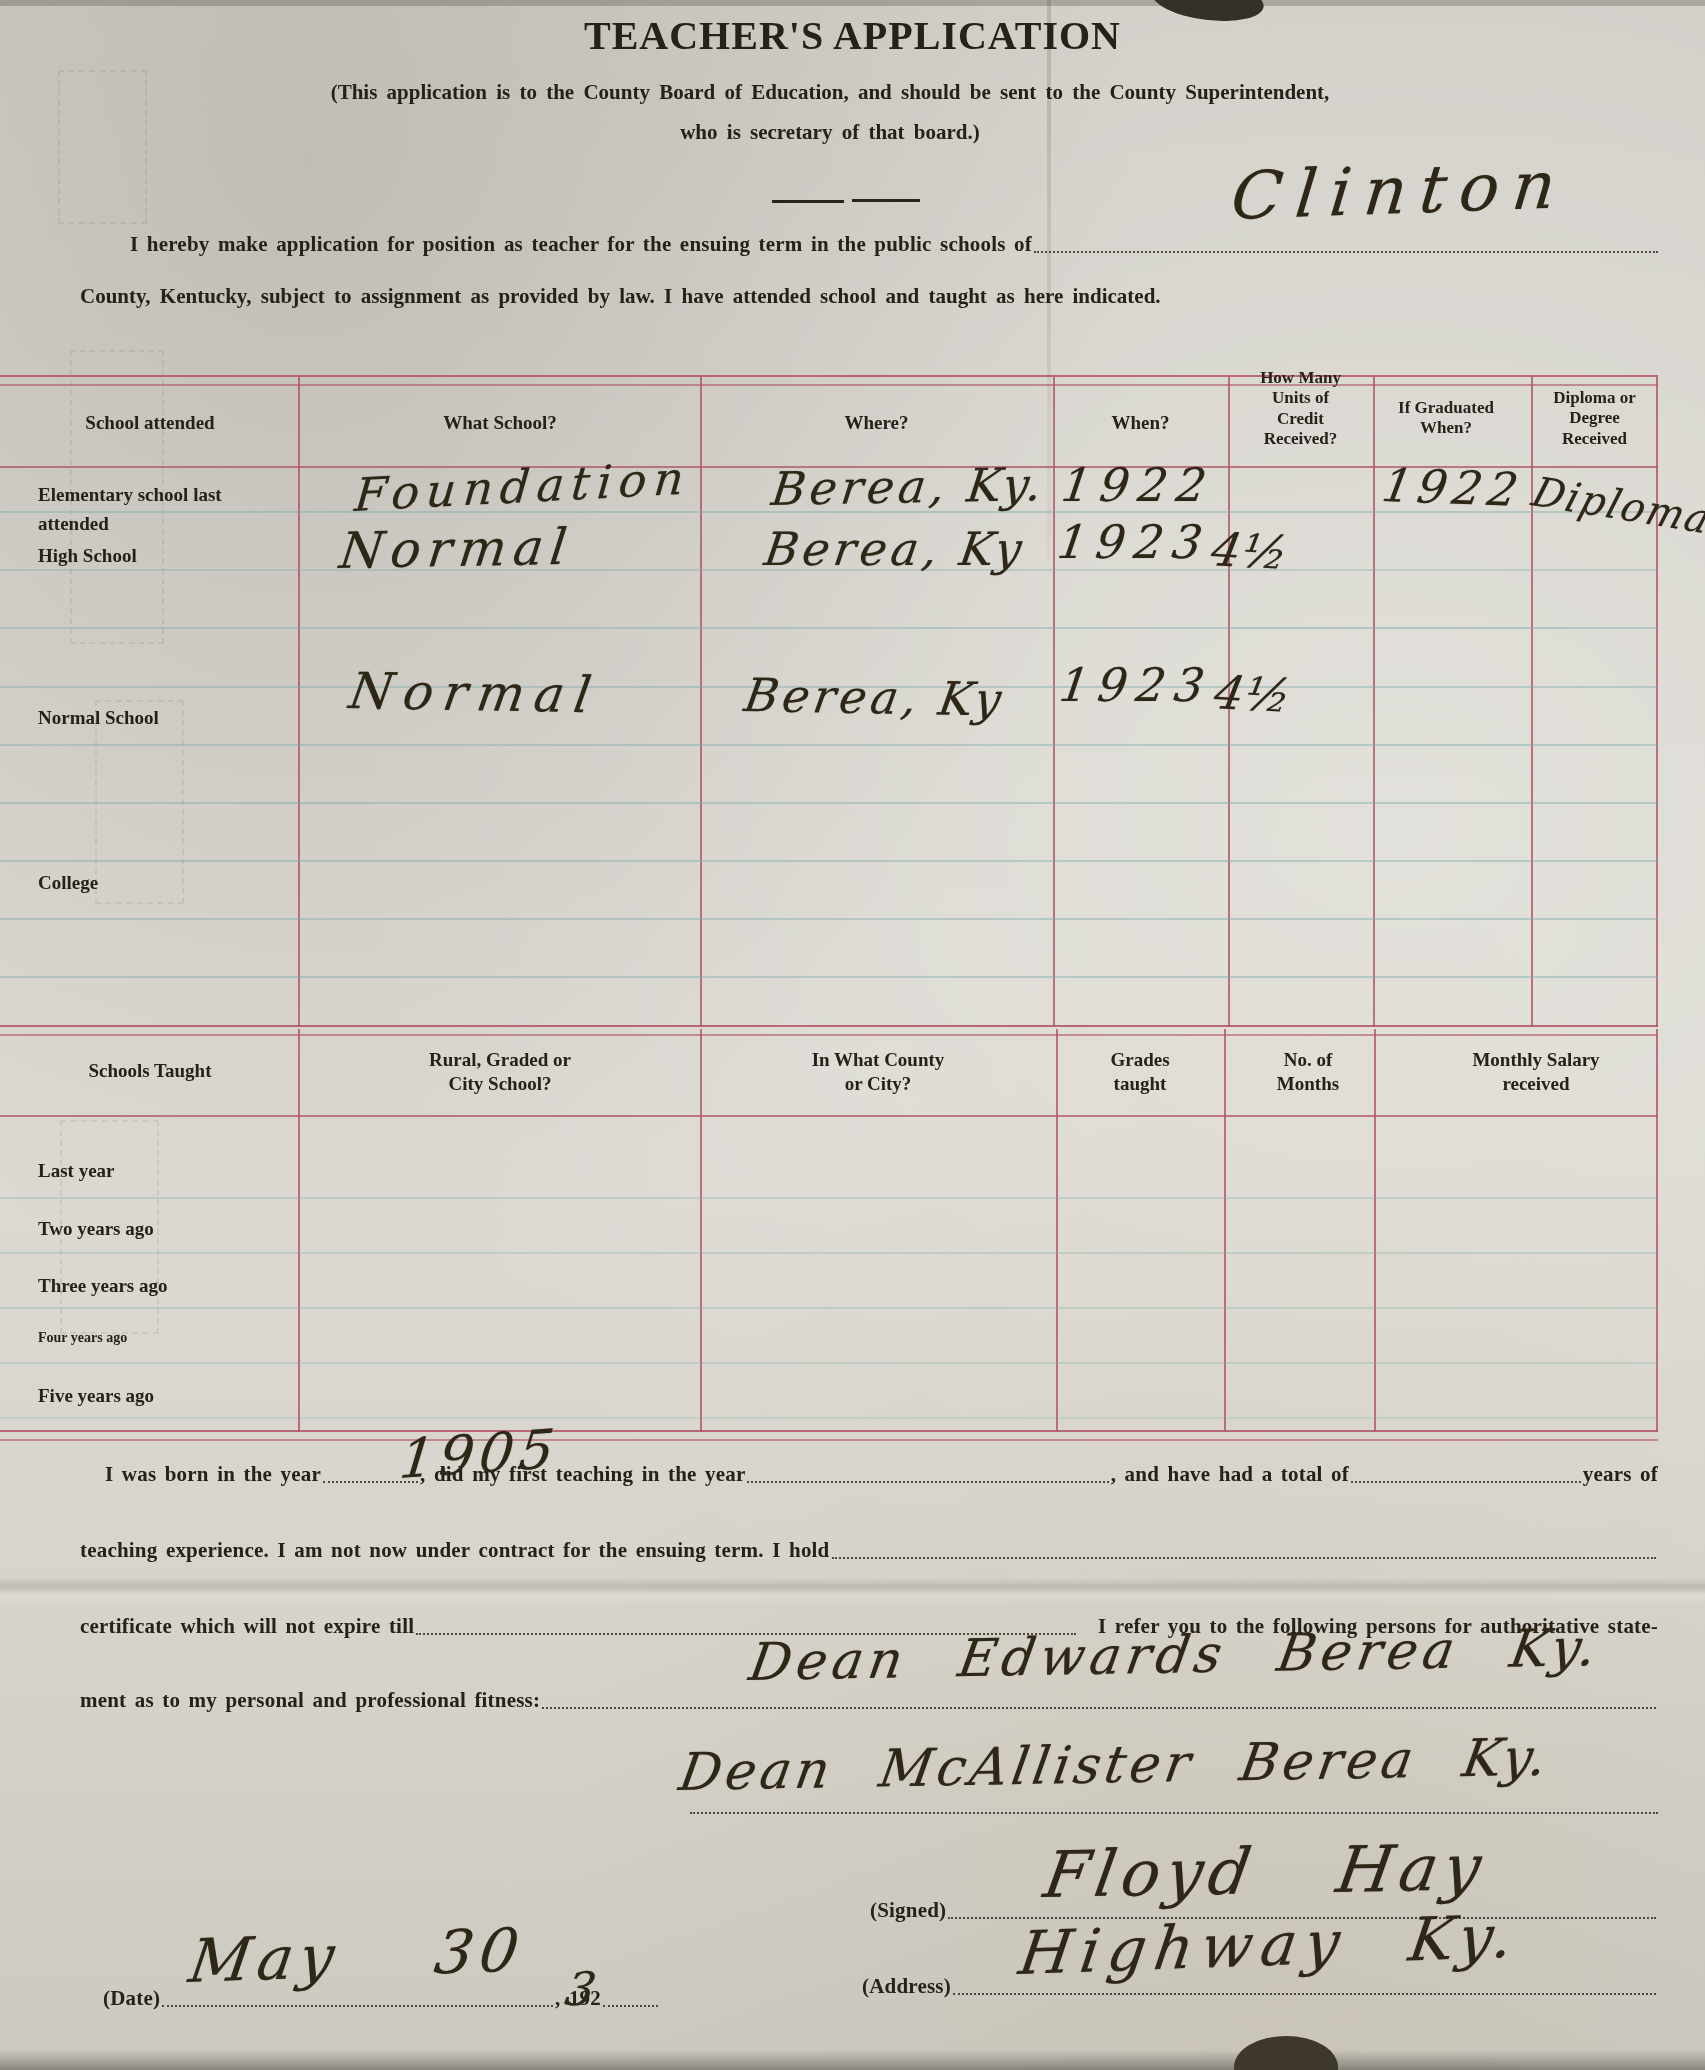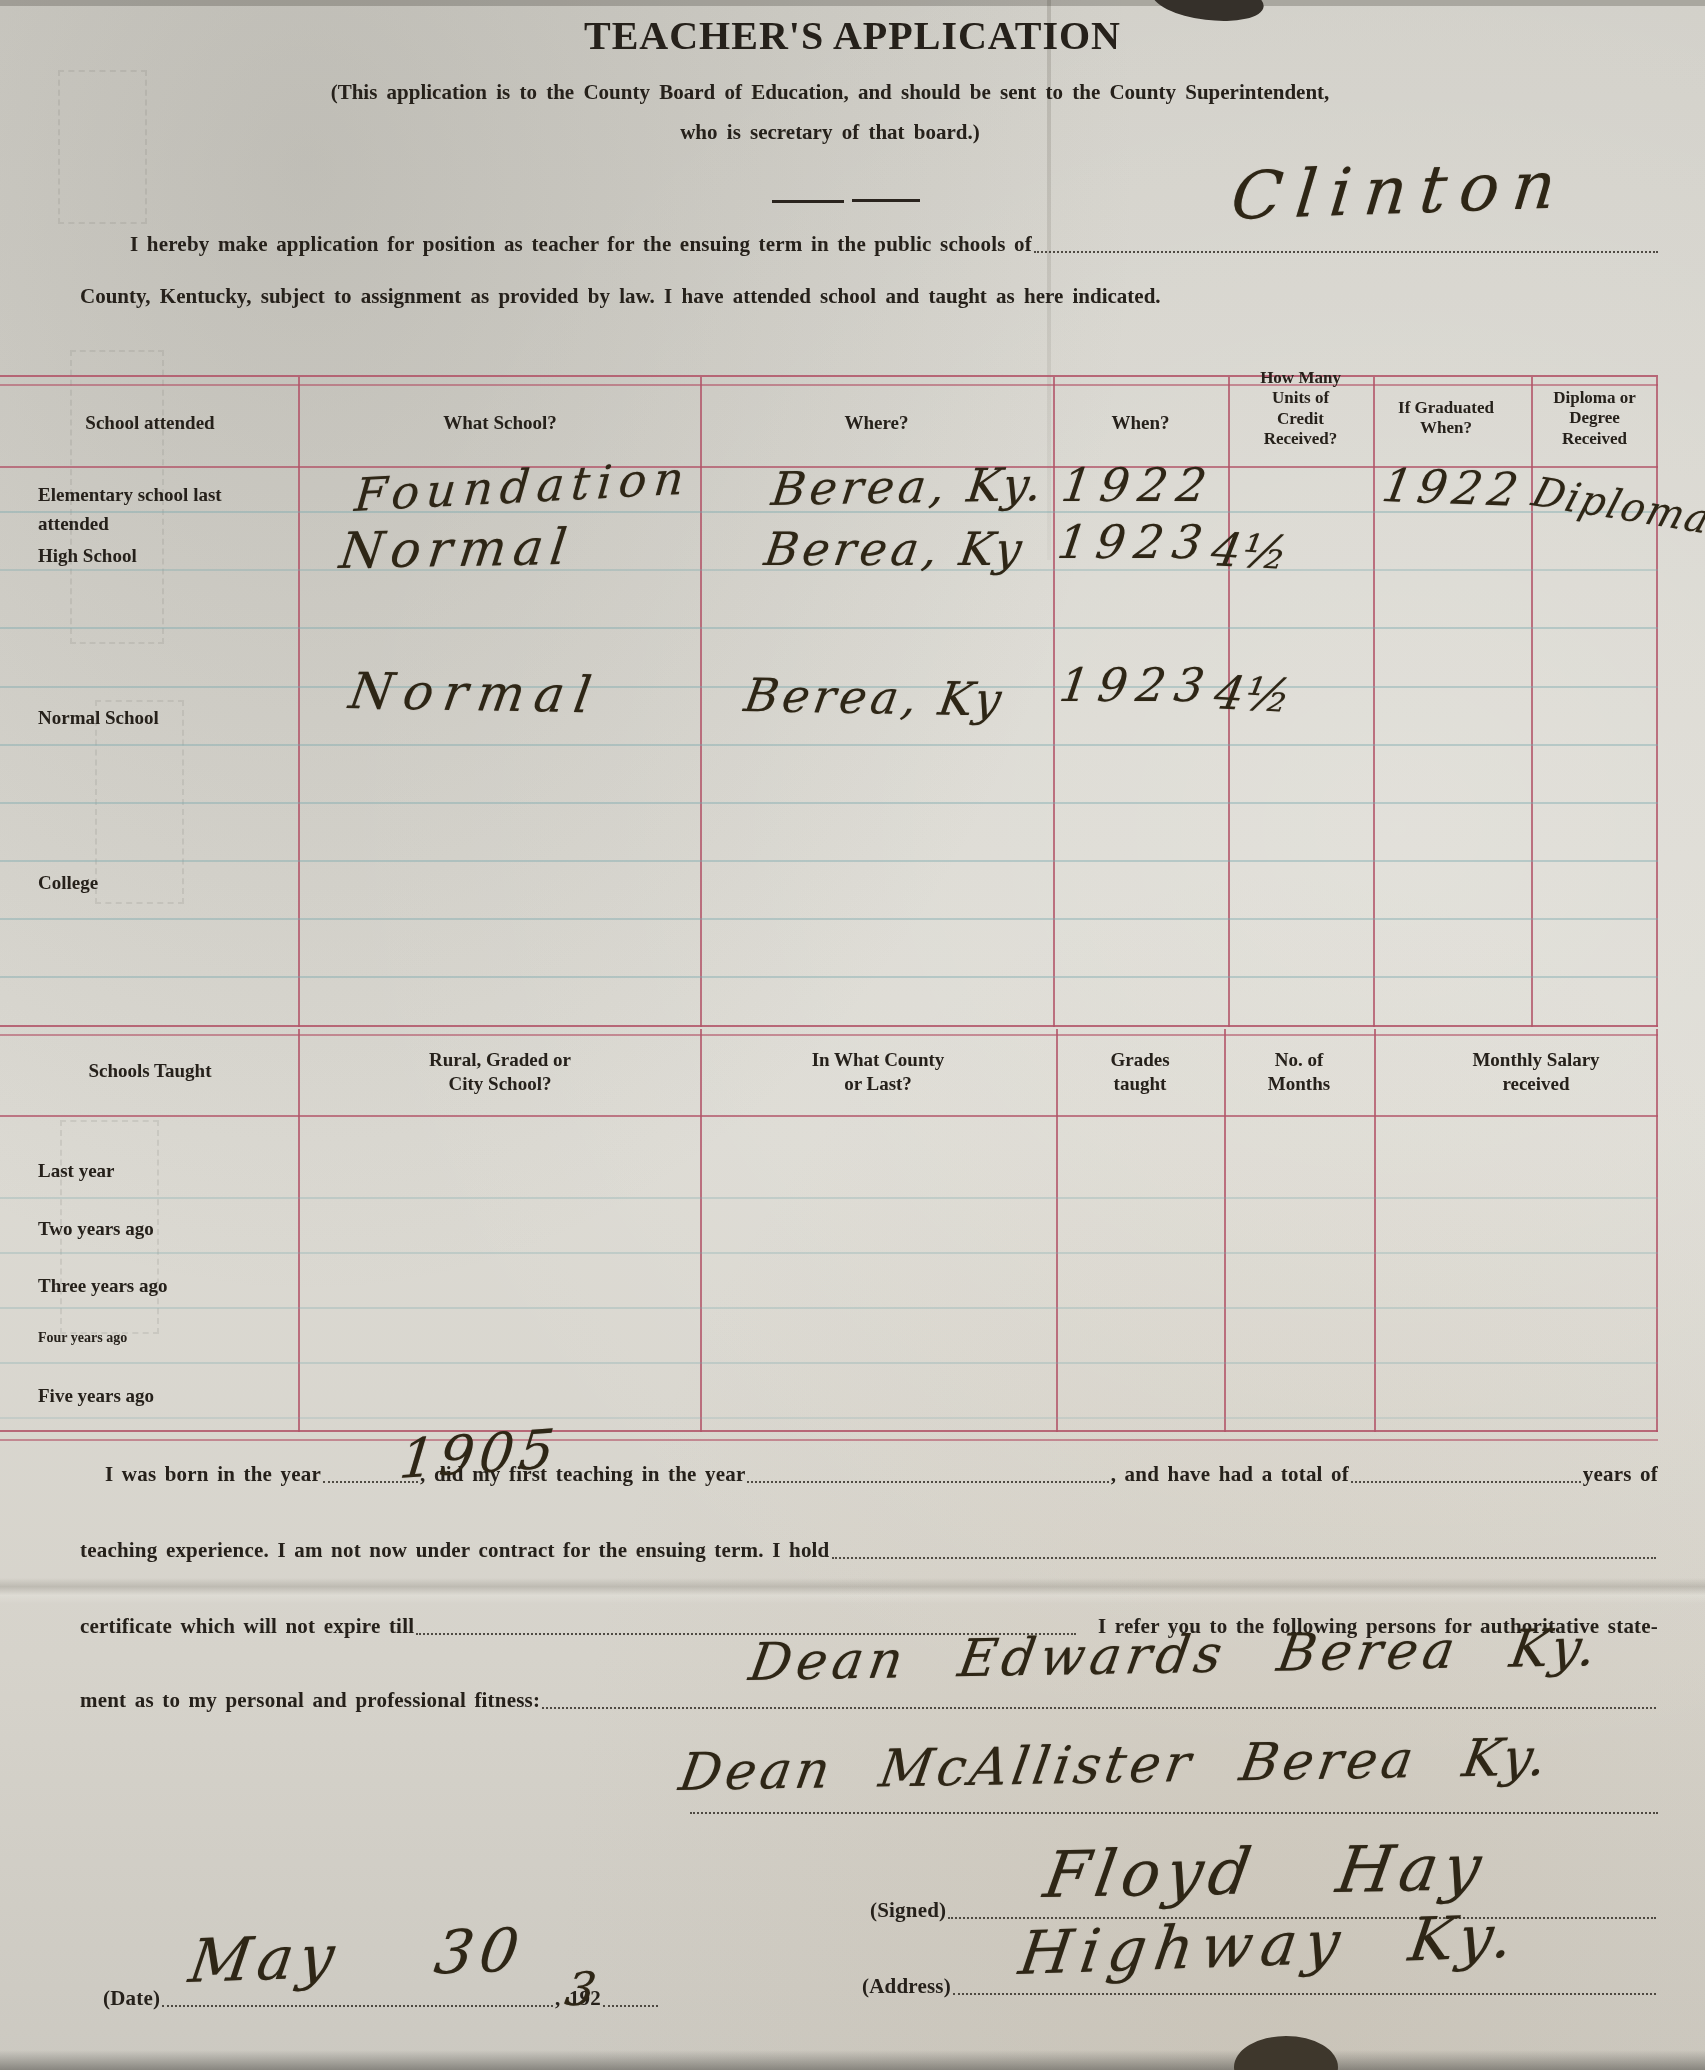--- a/index.html
+++ b/index.html
@@ -127,24 +127,24 @@
   <div class="hblue" style="left:0;top:1197px;width:1658px;opacity:.7;"></div>
   <div class="hblue" style="left:0;top:1252px;width:1658px;opacity:.7;"></div>
   <div class="hblue" style="left:0;top:1307px;width:1658px;opacity:.7;"></div>
   <div class="hblue" style="left:0;top:1362px;width:1658px;opacity:.7;"></div>
   <div class="hblue" style="left:0;top:1417px;width:1658px;opacity:.5;"></div>
 
   <div class="t ctr" style="left:40px;top:1060px;width:220px;font-size:19px;">Schools Taught</div>
   <div class="t ctr pre" style="left:300px;top:1048px;width:400px;font-size:19px;line-height:1.25;">Rural, Graded or
 City School?</div>
   <div class="t ctr pre" style="left:700px;top:1048px;width:356px;font-size:19px;line-height:1.25;">In What County
-or Last?</div>
+or City?</div>
   <div class="t ctr pre" style="left:1056px;top:1048px;width:168px;font-size:19px;line-height:1.25;">Grades
 taught</div>
-  <div class="t ctr pre" style="left:1224px;top:1048px;width:150px;font-size:19px;line-height:1.25;">No. of
+  <div class="t ctr pre" style="left:1224px;top:1048px;width:150px;font-size:19px;line-height:1.25;padding-left:9px;">No. of
 Months</div>
   <div class="t ctr pre" style="left:1374px;top:1048px;width:324px;font-size:19px;line-height:1.25;">Monthly Salary
 received</div>
 
   <div class="t" style="left:38px;top:1160px;font-size:19px;">Last year</div>
   <div class="t" style="left:38px;top:1218px;font-size:19px;">Two years ago</div>
   <div class="t" style="left:38px;top:1275px;font-size:19px;">Three years ago</div>
   <div class="t" style="left:38px;top:1330px;font-size:14px;">Four years ago</div>
   <div class="t" style="left:38px;top:1385px;font-size:19px;">Five years ago</div>
 

